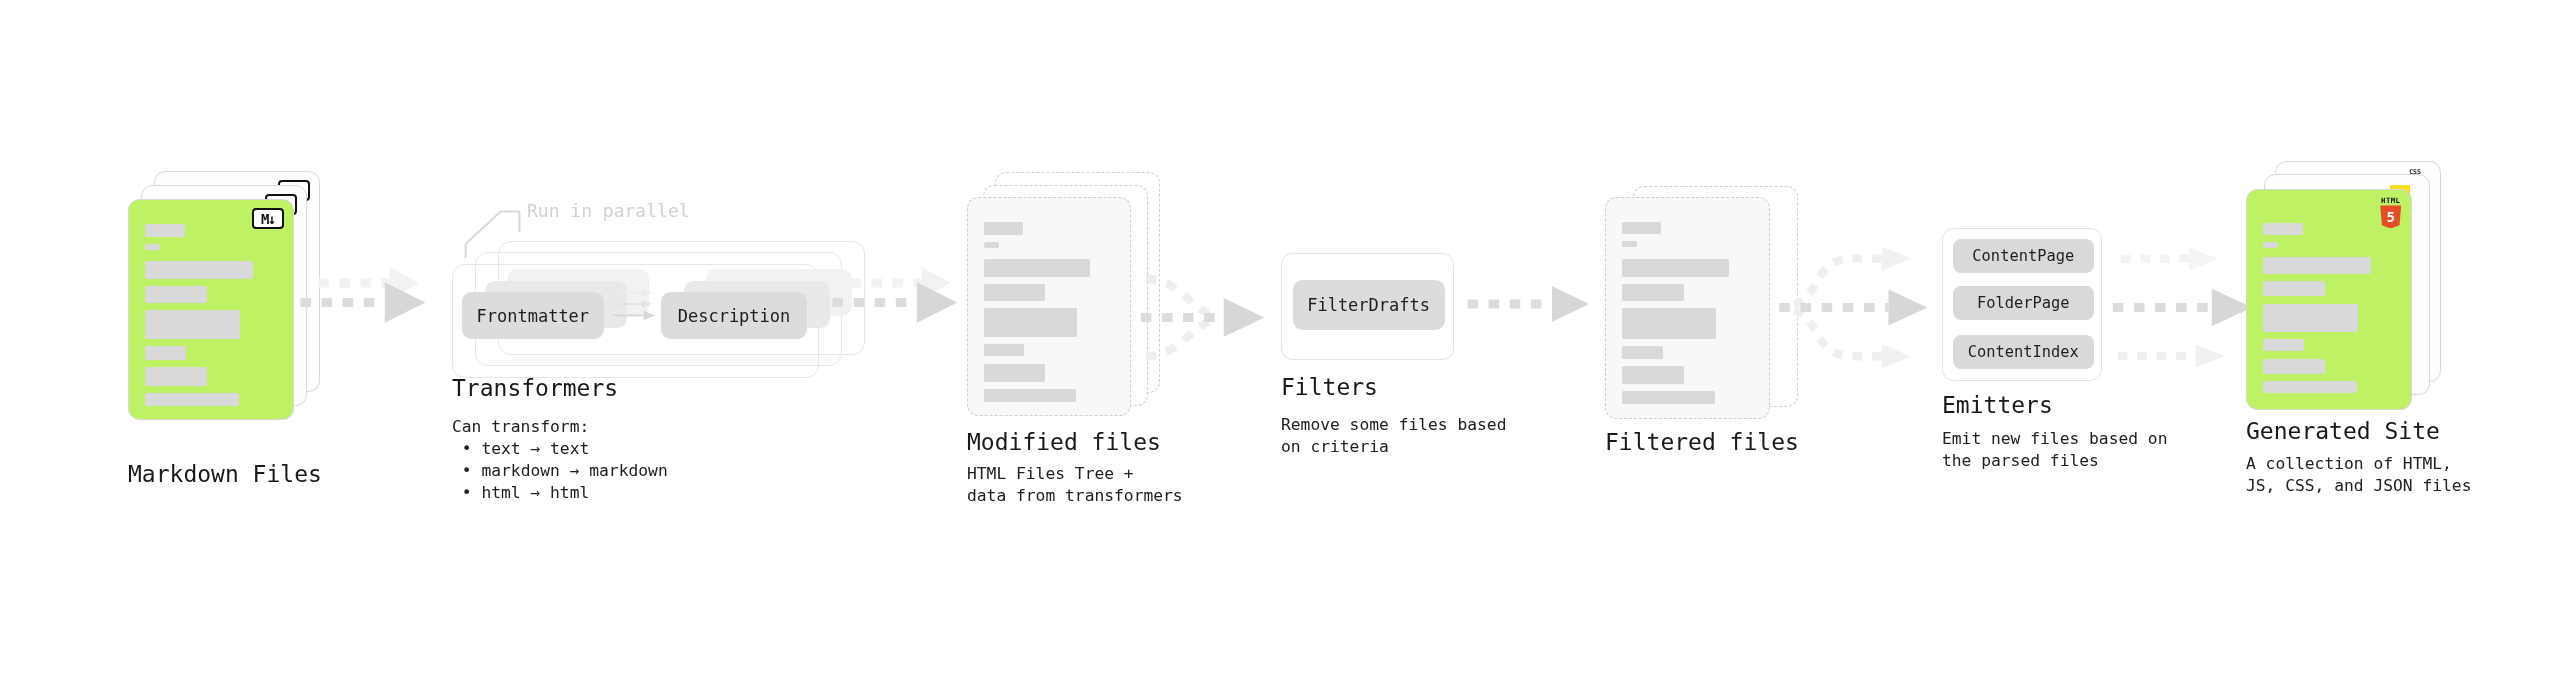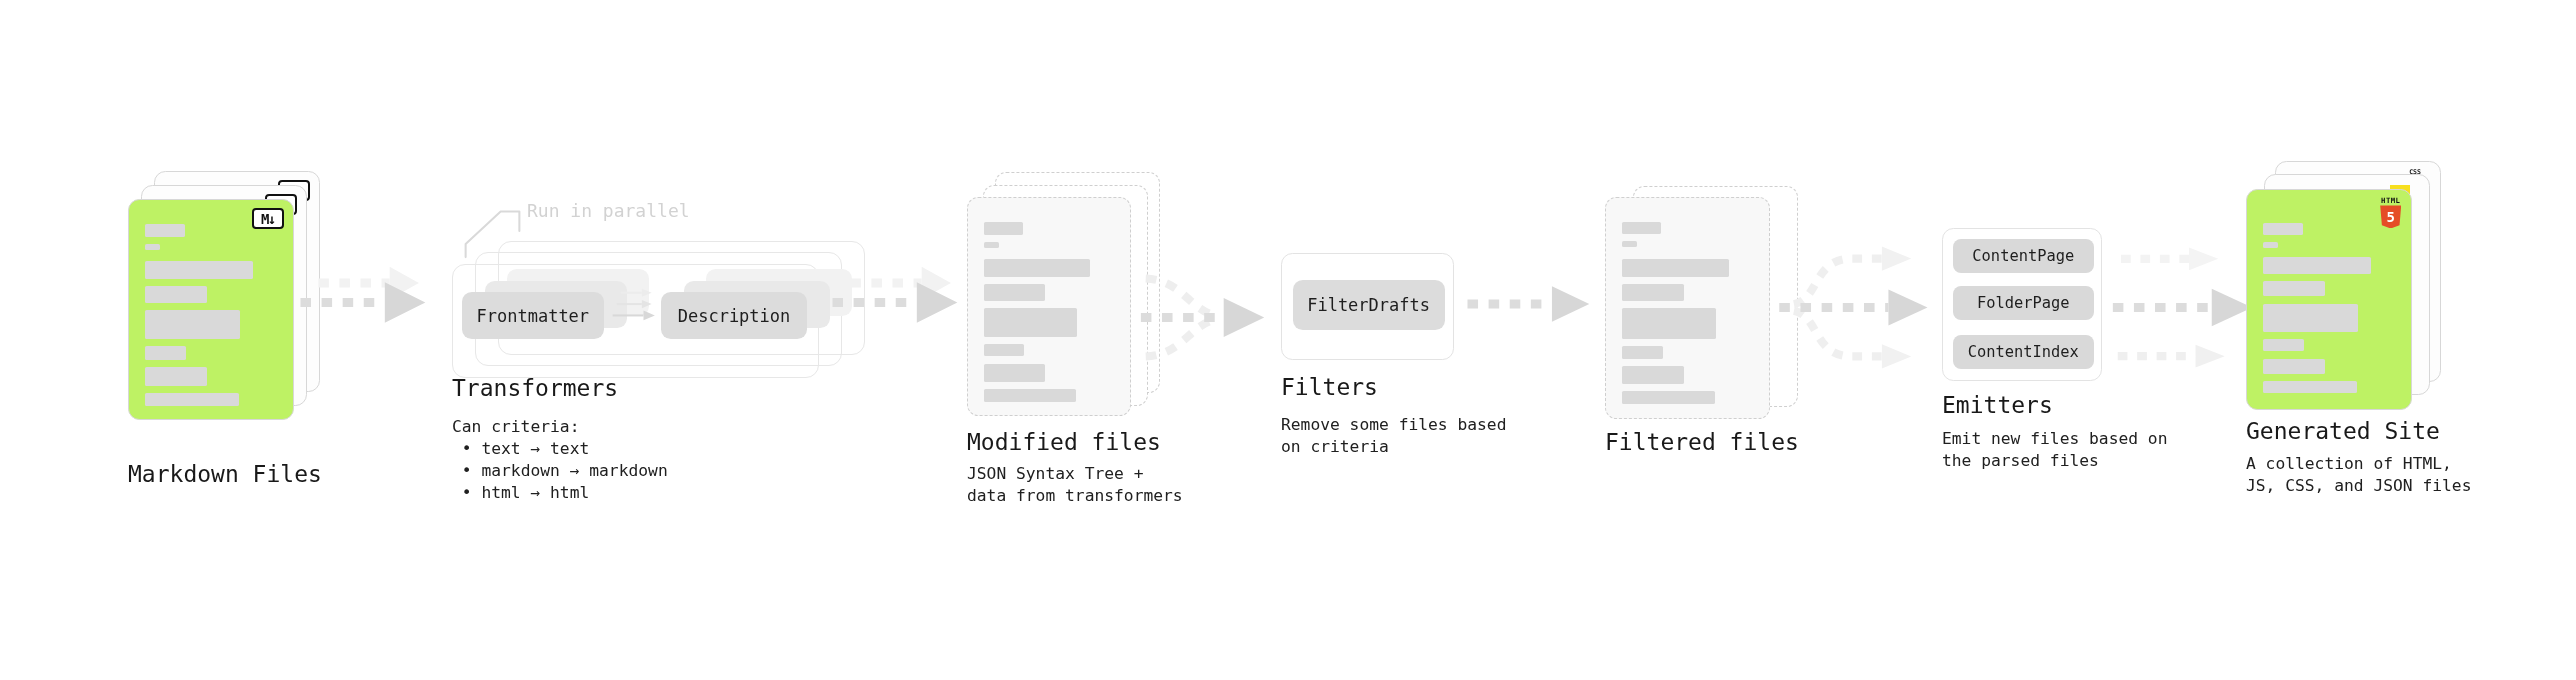--- a/index.html
+++ b/index.html
@@ -115,21 +115,21 @@
         <polygon points="38,2 50,7 38,12" fill="#ececec"></polygon>
       <line x1="7" y1="21" x2="38" y2="21" stroke="#e4e4e4" stroke-width="2.5"></line>
         <polygon points="38,16 50,21 38,26" fill="#e4e4e4"></polygon>
       <line x1="2" y1="35" x2="40" y2="35" stroke="#d8d8d8" stroke-width="2.5"></line>
         <polygon points="40,29 54,35 40,41" fill="#d8d8d8"></polygon>
     </svg>
   </div>
 
   <div class="title" style="left:452px;top:375px;">Transformers</div>
   <div class="desc" style="left:452px;top:416px;">
-    <div>Can criteria:</div>
+    <div>Can transform:</div>
     <div>&nbsp;<span>•</span> <span>text → text</span></div>
     <div>&nbsp;<span>•</span> <span>markdown → markdown</span></div>
     <div>&nbsp;<span>•</span> <span>html → html</span></div>
   </div>
 
   <svg class="abs" style="left:826px;top:257px;" width="150" height="73" viewBox="0 0 185 90">
     <line x1="30" y1="32" x2="118" y2="32" stroke="#f2f2f2" stroke-width="11" stroke-dasharray="13 13"></line>
     <polygon points="118,12 154,32 118,52" fill="#f2f2f2"></polygon>
     <line x1="8" y1="56" x2="112" y2="56" stroke="#dcdcdc" stroke-width="11" stroke-dasharray="13 13"></line>
     <polygon points="112,31 162,56 112,81" fill="#d7d7d7"></polygon>
@@ -146,21 +146,21 @@
         <div class="bar" style="width:47%;height:16.3px;"></div>
         <div class="bar" style="width:72%;height:29px;"></div>
         <div class="bar" style="width:31%;height:12.2px;"></div>
         <div class="bar" style="width:47%;height:18px;"></div>
         <div class="bar" style="width:71%;height:13px;"></div>
       </div>
     </div>
   </div>
   <div class="title" style="left:967px;top:429px;">Modified files</div>
   <div class="desc" style="left:967px;top:463px;">
-    <div>JSON Syntax Tree +</div>
+    <div>HTML Files Tree +</div>
     <div>data from transformers</div>
   </div>
 
   <svg class="abs" style="left:1136px;top:267px;" width="138" height="101" viewBox="0 0 170 124">
     <path d="M 12,14 C 58,16 66,54 100,60" fill="none" stroke="#eeeeee" stroke-width="10" stroke-dasharray="13 13"></path>
     <path d="M 12,110 C 58,108 66,70 100,64" fill="none" stroke="#eeeeee" stroke-width="10" stroke-dasharray="13 13"></path>
     <line x1="6" y1="62" x2="108" y2="62" stroke="#dcdcdc" stroke-width="11" stroke-dasharray="13 13"></line>
     <polygon points="108,38 158,62 108,86" fill="#d7d7d7"></polygon>
   </svg>
 

